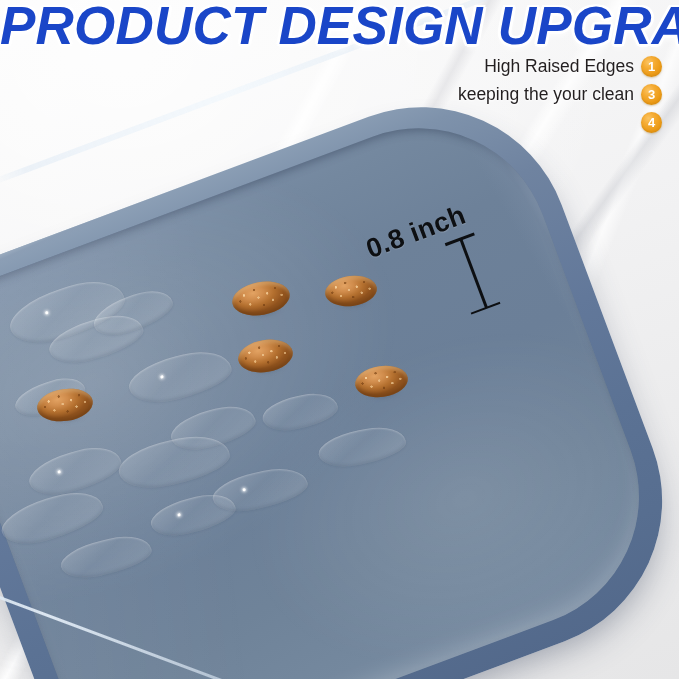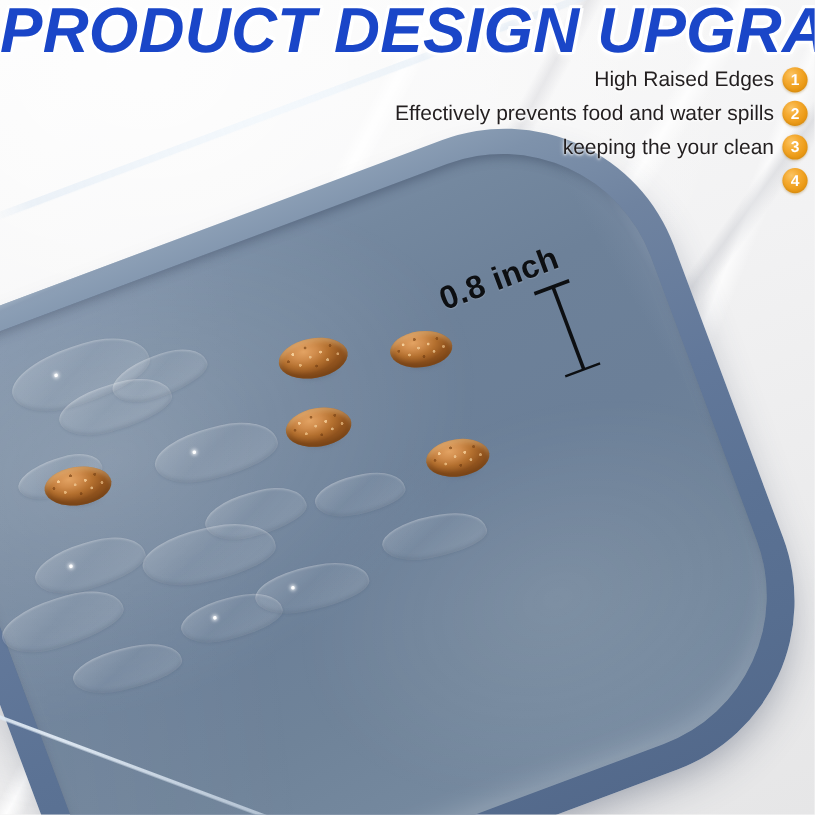--- a/index.html
+++ b/index.html
@@ -193,21 +193,21 @@
     content:"";position:absolute;left:50%;top:52%;
     width:13px;height:16px;margin-left:-7px;margin-top:-9px;
     border-radius:50%;
     background:radial-gradient(60% 60% at 40% 34%,#f6cd8c 0%,#eab467 55%,#d79a43 100%);
     transform:rotate(-12deg);
     z-index:-1;
   }
 
   
   .features{
-    position:absolute;right:6px;top:54px;width:640px;
+    position:absolute;right:17px;top:54px;width:640px;
     text-align:right;
   }
   .feat-row{
     display:flex;align-items:center;justify-content:flex-end;
     gap:7px;height:25px;margin-bottom:3px;
   }
   .feat-text{
     font-size:17.5px;color:#231f20;font-weight:400;
     font-family:"Liberation Sans", sans-serif;
     white-space:nowrap;
@@ -335,24 +335,20 @@
   <div class="headline">
     <span id="headline-text">PR<span class="kib-o">O</span>DUCT DESIGN UPGRADES</span>
   </div>
 
   <div class="features" id="feature-list">
       <div class="feat-row">
         <span class="feat-text">High Raised Edges</span>
         <span class="feat-badge">1</span>
       </div>
       <div class="feat-row">
-        <span class="feat-text">Effectively prevents food and water spills</span>
-        <span class="feat-badge">2</span>
-      </div>
-      <div class="feat-row">
         <span class="feat-text">keeping the your clean</span>
         <span class="feat-badge">3</span>
       </div>
       <div class="feat-row">
         <span class="feat-badge">4</span>
       </div>
     </div>
 
 </div>
 

